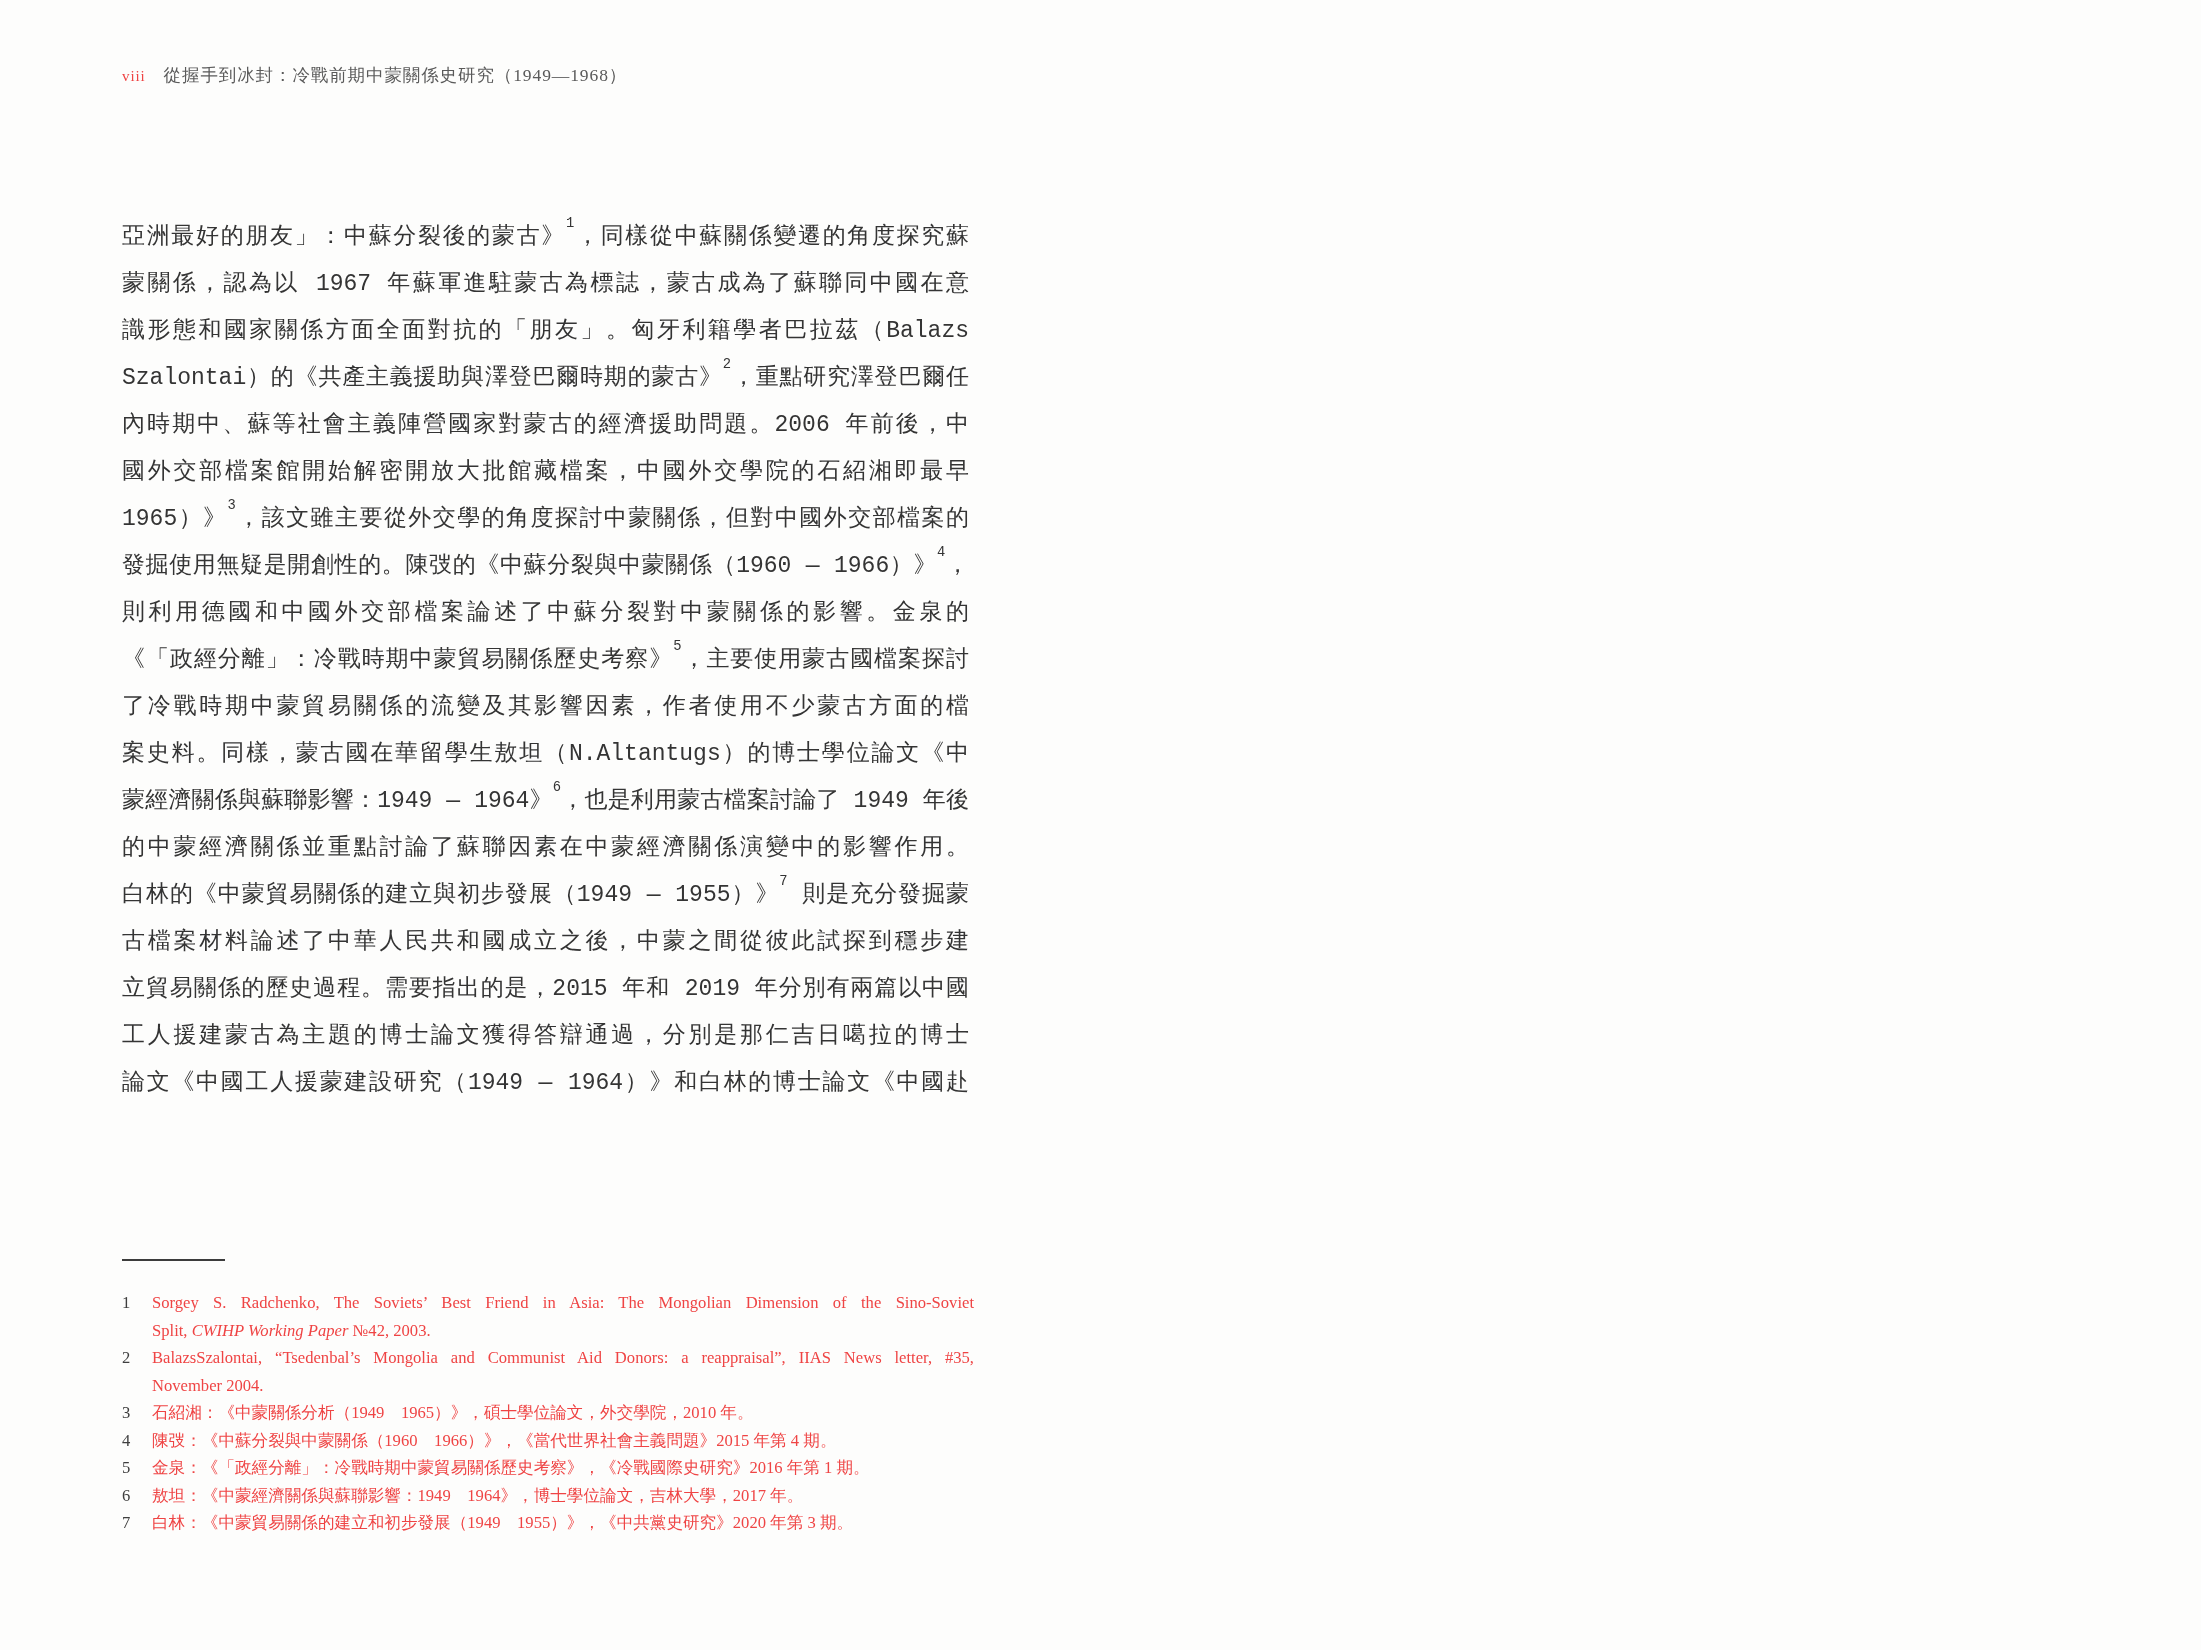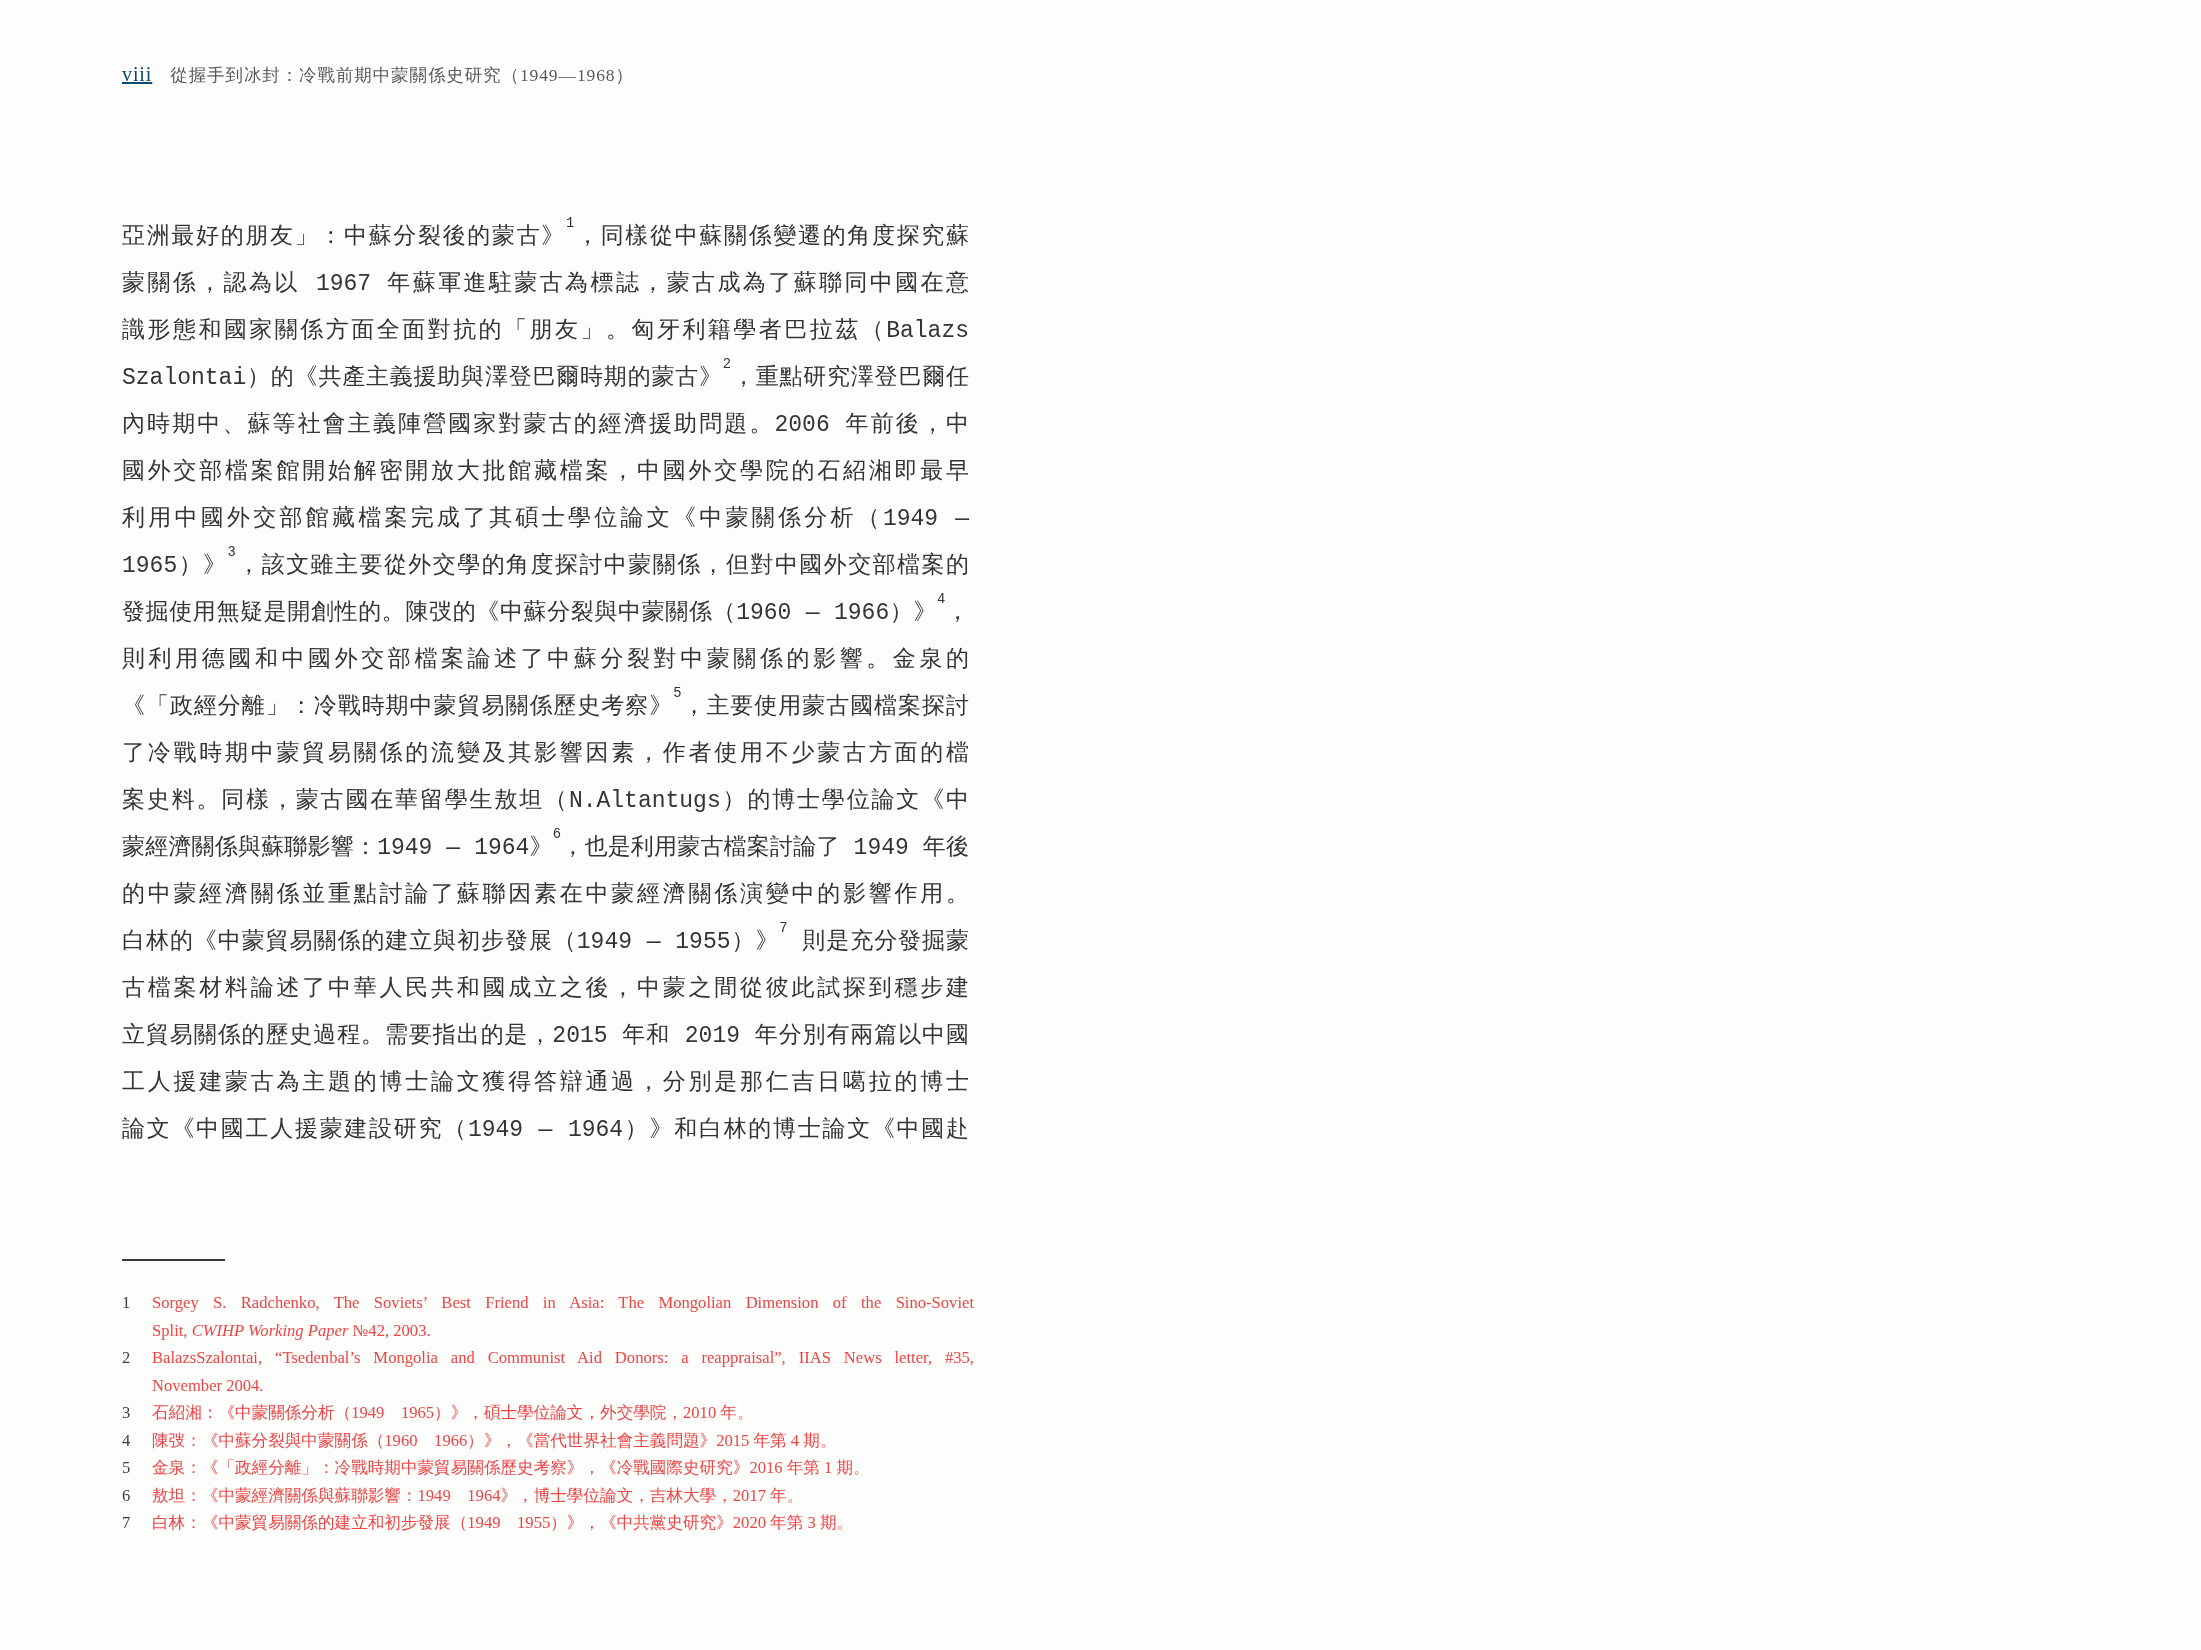--- a/index.html
+++ b/index.html
@@ -14,21 +14,21 @@
   .page{position:absolute;top:0;height:1651px;background:transparent;}
   #left-page{left:0;width:1101px;}
   #right-page{left:1101px;width:1101px;}
 
   
   .running-header{
     position:absolute;top:63px;
     font-size:17.5px;color:#5a5a5a;letter-spacing:0.9px;
     white-space:nowrap;
   }
-  .hdr-num{font-size:20px;color:#0c4a6e;text-decoration:underline;}
+  .hdr-num{font-size:15px;color:#ef4444;}
   #hdr-left{left:122px;}
   #hdr-left .hdr-title{margin-left:18px;}
 
   
   .bodyblock{position:absolute;width:847px;font-family:Liberation Mono, monospace;}
   #body-left{left:122px;top:214px;}
   .bline{
     font-size:23px;
     line-height:47px;
     text-align:justify;
@@ -66,21 +66,20 @@
   <div class="running-header" id="hdr-left">
     <span class="hdr-num">viii</span><span class="hdr-title">從握手到冰封：冷戰前期中蒙關係史研究（1949—1968）</span>
   </div>
   <div class="bodyblock" id="body-left">
       <div class="bline">亞洲最好的朋友」：中蘇分裂後的蒙古》<sup>1</sup>，同樣從中蘇關係變遷的角度探究蘇</div>
       <div class="bline">蒙關係，認為以 1967 年蘇軍進駐蒙古為標誌，蒙古成為了蘇聯同中國在意</div>
       <div class="bline">識形態和國家關係方面全面對抗的「朋友」。匈牙利籍學者巴拉茲（Balazs</div>
       <div class="bline">Szalontai）的《共產主義援助與澤登巴爾時期的蒙古》<sup>2</sup>，重點研究澤登巴爾任</div>
       <div class="bline">內時期中、蘇等社會主義陣營國家對蒙古的經濟援助問題。2006 年前後，中</div>
       <div class="bline">國外交部檔案館開始解密開放大批館藏檔案，中國外交學院的石紹湘即最早</div>
-      <div class="bline">利用中國外交部館藏檔案完成了其碩士學位論文《中蒙關係分析（1949 —</div>
       <div class="bline">1965）》<sup>3</sup>，該文雖主要從外交學的角度探討中蒙關係，但對中國外交部檔案的</div>
       <div class="bline">發掘使用無疑是開創性的。陳弢的《中蘇分裂與中蒙關係（1960 — 1966）》<sup>4</sup>，</div>
       <div class="bline">則利用德國和中國外交部檔案論述了中蘇分裂對中蒙關係的影響。金泉的</div>
       <div class="bline">《「政經分離」：冷戰時期中蒙貿易關係歷史考察》<sup>5</sup>，主要使用蒙古國檔案探討</div>
       <div class="bline">了冷戰時期中蒙貿易關係的流變及其影響因素，作者使用不少蒙古方面的檔</div>
       <div class="bline">案史料。同樣，蒙古國在華留學生敖坦（N.Altantugs）的博士學位論文《中</div>
       <div class="bline">蒙經濟關係與蘇聯影響：1949 — 1964》<sup>6</sup>，也是利用蒙古檔案討論了 1949 年後</div>
       <div class="bline">的中蒙經濟關係並重點討論了蘇聯因素在中蒙經濟關係演變中的影響作用。</div>
       <div class="bline">白林的《中蒙貿易關係的建立與初步發展（1949 — 1955）》<sup>7</sup> 則是充分發掘蒙</div>
       <div class="bline">古檔案材料論述了中華人民共和國成立之後，中蒙之間從彼此試探到穩步建</div>

